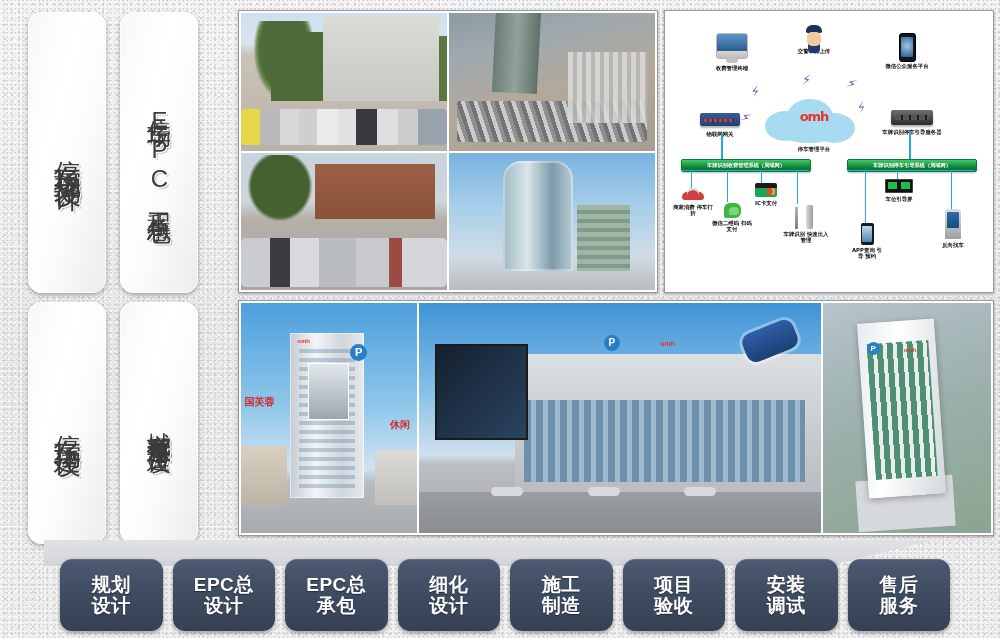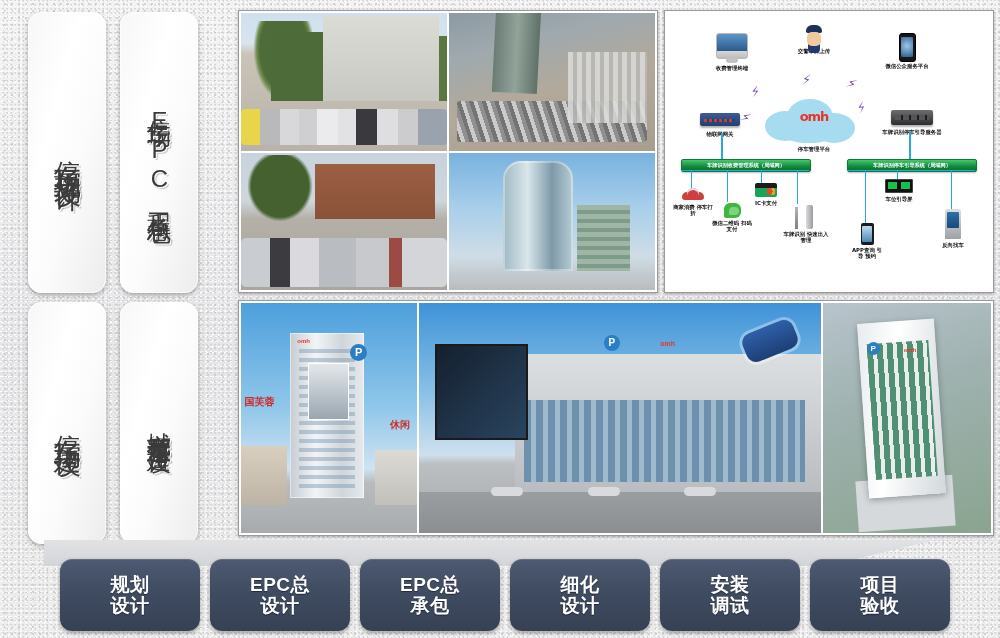--- a/index.html
+++ b/index.html
@@ -460,17 +460,21 @@
 
 <div class="chips">
   <div class="chip">规划
 设计</div>
   <div class="chip">EPC总
 设计</div>
   <div class="chip">EPC总
 承包</div>
   <div class="chip">细化
 设计</div>
+  <div class="chip">施工
+制造</div>
+  <div class="chip">项目
+验收</div>
   <div class="chip">安装
 调试</div>
-  <div class="chip">项目
-验收</div>
+  <div class="chip">售后
+服务</div>
 </div>
 
 </body></html>

